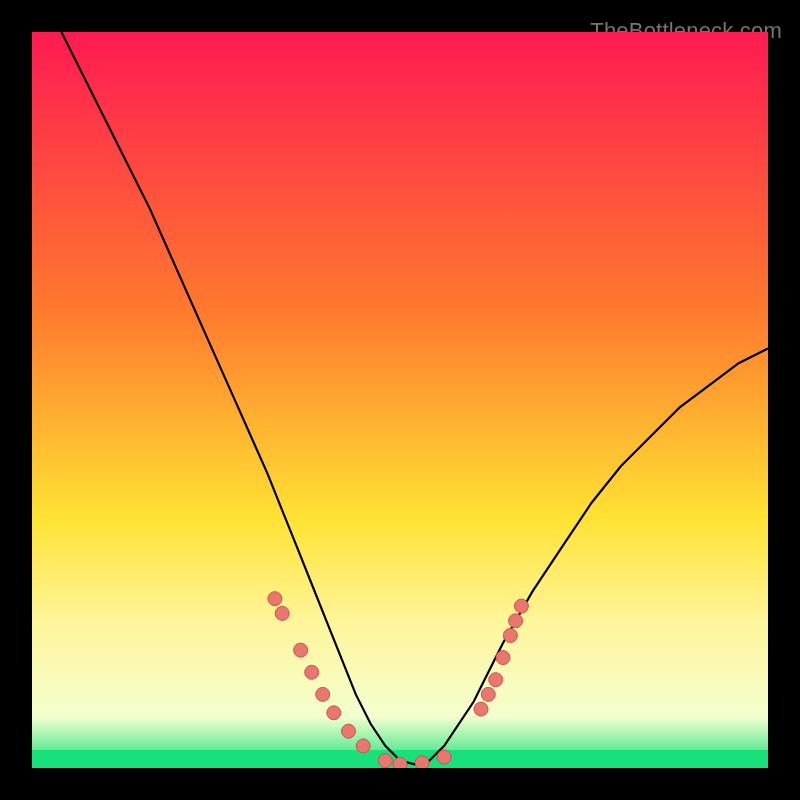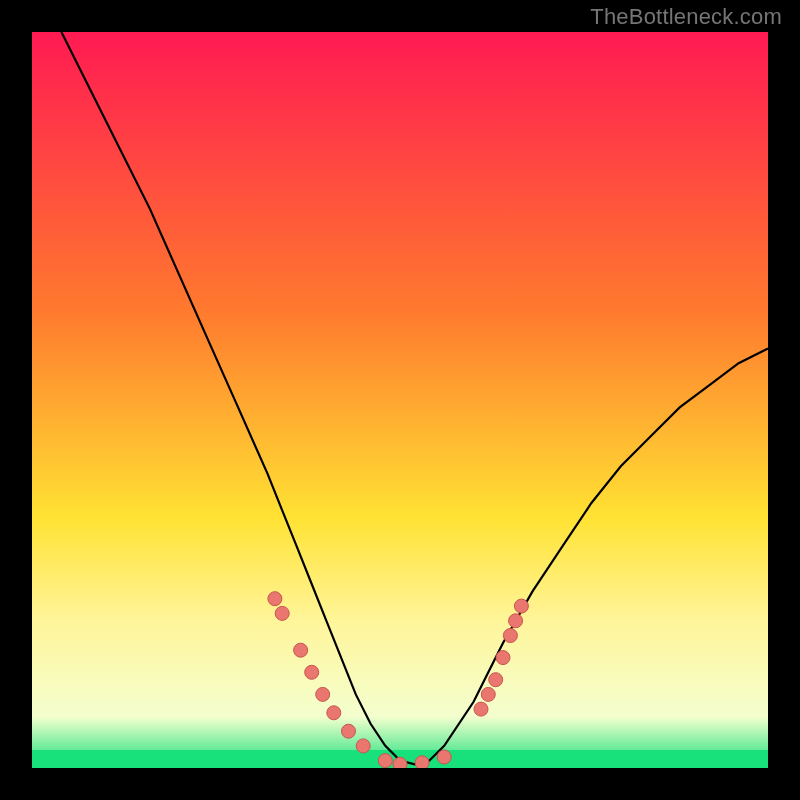--- a/index.html
+++ b/index.html
@@ -21,21 +21,21 @@
   }
   .plot {
     position: absolute;
     left: 0;
     top: 0;
     width: 736px;
     height: 736px;
   }
   .watermark {
     position: absolute;
-    top: 4px;
+    top: 18px;
     right: 18px;
     color: #757575;
     font-size: 22px;
     font-weight: 500;
     letter-spacing: 0.2px;
   }
 </style>
 </head>
 <body>
 

